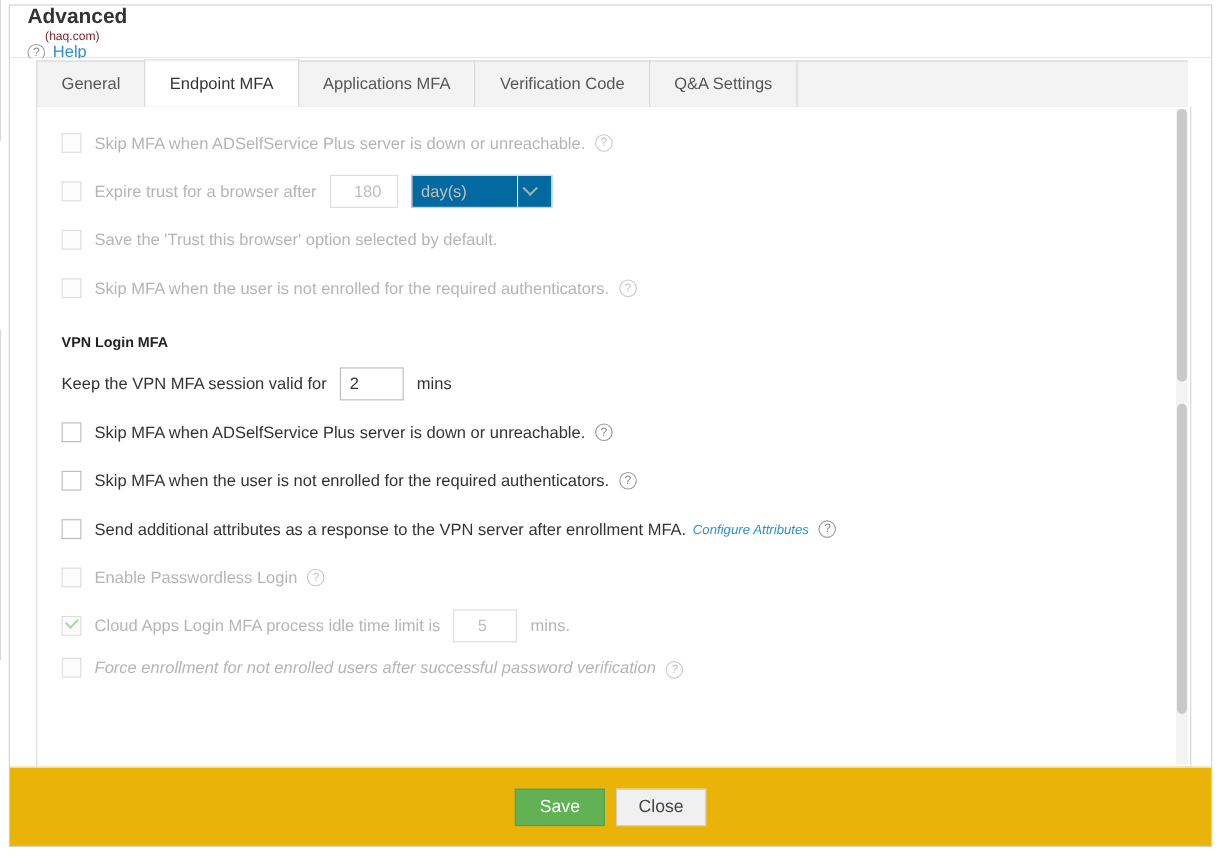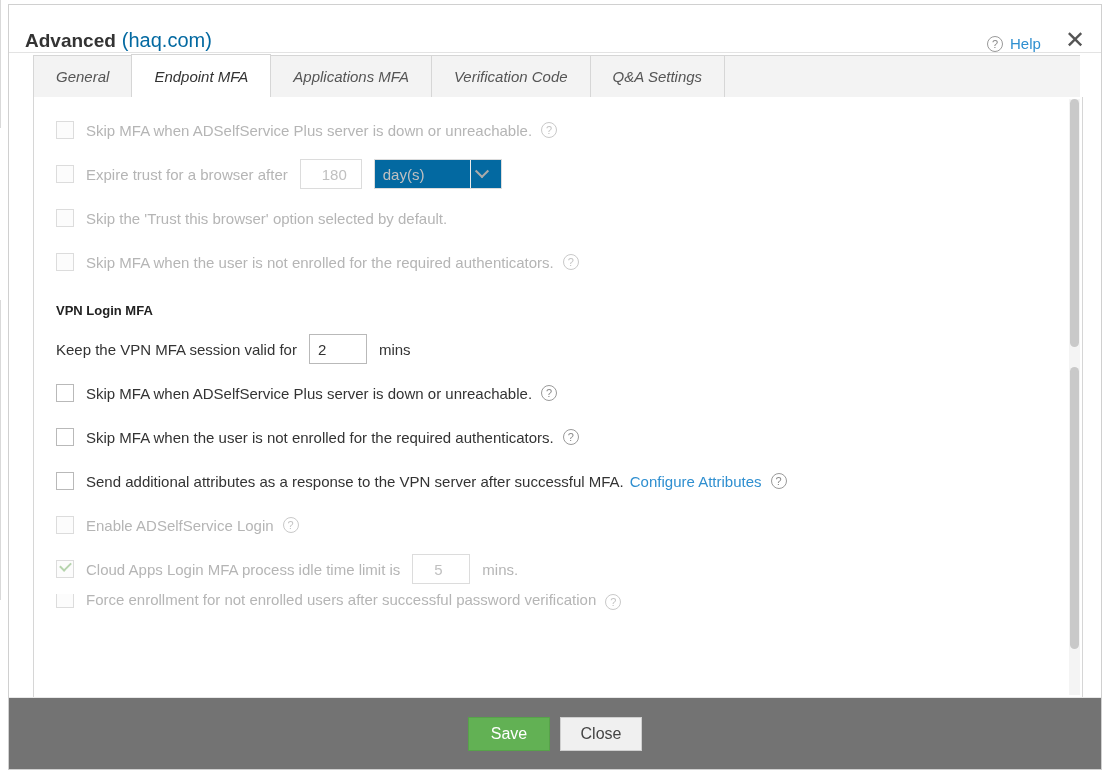--- a/index.html
+++ b/index.html
@@ -24,33 +24,34 @@
     box-sizing: border-box;
     display: flex;
     flex-direction: column;
   }
   
   .titlebar {
     height: 48px;
     min-height: 48px;
     border-bottom: 1px solid #e3e3e3;
     display: flex;
-    align-items: flex-end;
+    align-items: flex-start;
     padding: 0 14px 0 16px;
     box-sizing: border-box;
+    flex-direction: column;
   }
   .title-main {
     font-size: 19px;
     color: #333333;
     font-weight: bold;
   }
   .title-sub {
-    font-size: 20px;
-    color: #0369a1;
-    margin-left: 6px;
+    font-size: 11px;
+    color: #7f1d1d;
+    margin-left: 16px;
   }
   .titlebar-spacer { flex: 1; }
   .help-wrap {
     display: flex;
     align-items: center;
     gap: 7px;
     margin-right: 22px;
   }
   .help-link {
     font-size: 15px;
@@ -81,21 +82,20 @@
   
   .tabstrip {
     height: 44px;
     min-height: 44px;
     display: flex;
     align-items: flex-end;
     padding: 0 22px 0 24px;
     box-sizing: border-box;
     background: #ffffff;
     position: relative;
-    font-style: italic;
   }
   .tabstrip::after {
     content: "";
     position: absolute;
     left: 24px;
     right: 22px;
     bottom: 0;
     height: 1px;
     background: #d6d6d6;
   }
@@ -243,28 +243,30 @@
   .caret i {
     display: block;
     width: 8px;
     height: 8px;
     border-right: 2px solid #aaaaaa;
     border-bottom: 2px solid #aaaaaa;
     transform: rotate(45deg) translate(-2px,-2px);
   }
   .link {
     color: #2f8fd0;
-    font-size: 15px;
+    font-size: 12px;
     margin-left: 6px;
+    font-style: italic;
   }
   .cut-row {
     margin-bottom: 0;
     overflow: hidden;
     height: 14px;
-    align-items: flex-start;
+    align-items: center;
+    font-style: italic;
   }
   .cut-row .cb { margin-top: -4px; }
   .cut-row .lbl { line-height: 18px; margin-top: -3px; }
   
   .vscroll {
     position: absolute;
     right: 2px;
     top: 2px;
     bottom: 2px;
     width: 11px;
@@ -280,21 +282,21 @@
   .vthumb.t1 { top: 0px; height: 248px; }
   .vthumb.t2 { top: 268px; height: 282px; }
   
   .footer {
     height: 72px;
     min-height: 72px;
     display: flex;
     align-items: center;
     justify-content: center;
     gap: 10px;
-    background: #737373;
+    background: #eab308;
     border-top: 1px solid #e8e8e8;
     box-sizing: border-box;
   }
   .btn {
     height: 34px;
     min-width: 82px;
     font-size: 16px;
     display: flex;
     align-items: center;
     justify-content: center;
@@ -375,21 +377,21 @@
         <span class="selbox">
           <span>day(s)</span>
           <span class="caret">
               <i></i>
             </span>
         </span>
       </div>
 
       <div class="row">
         <span class="cb disabled"></span>
-        <span class="lbl disabled">Skip the 'Trust this browser' option selected by default.</span>
+        <span class="lbl disabled">Save the 'Trust this browser' option selected by default.</span>
       </div>
 
       <div class="row">
         <span class="cb disabled"></span>
         <span class="lbl disabled">Skip MFA when the user is not enrolled for the required authenticators.</span>
         <span class="hint">
             <span class="qmark light">?</span>
           </span>
       </div>
 
@@ -412,31 +414,31 @@
       <div class="row">
         <span class="cb"></span>
         <span class="lbl">Skip MFA when the user is not enrolled for the required authenticators.</span>
         <span class="hint">
             <span class="qmark">?</span>
           </span>
       </div>
 
       <div class="row">
         <span class="cb"></span>
-        <span class="lbl">Send additional attributes as a response to the VPN server after successful MFA.</span>
+        <span class="lbl">Send additional attributes as a response to the VPN server after enrollment MFA.</span>
         <span class="link">Configure Attributes</span>
         <span class="hint">
             <span class="qmark">?</span>
           </span>
       </div>
 
 
       <div class="row">
         <span class="cb disabled"></span>
-        <span class="lbl disabled">Enable ADSelfService Login</span>
+        <span class="lbl disabled">Enable Passwordless Login</span>
         <span class="hint">
             <span class="qmark light">?</span>
           </span>
       </div>
 
       <div class="row tight">
         <span class="cb disabled checked-disabled"></span>
         <span class="lbl disabled">Cloud Apps Login MFA process idle time limit is</span>
         <span class="txtbox disabled">5</span>
         <span class="lbl disabled">mins.</span>

